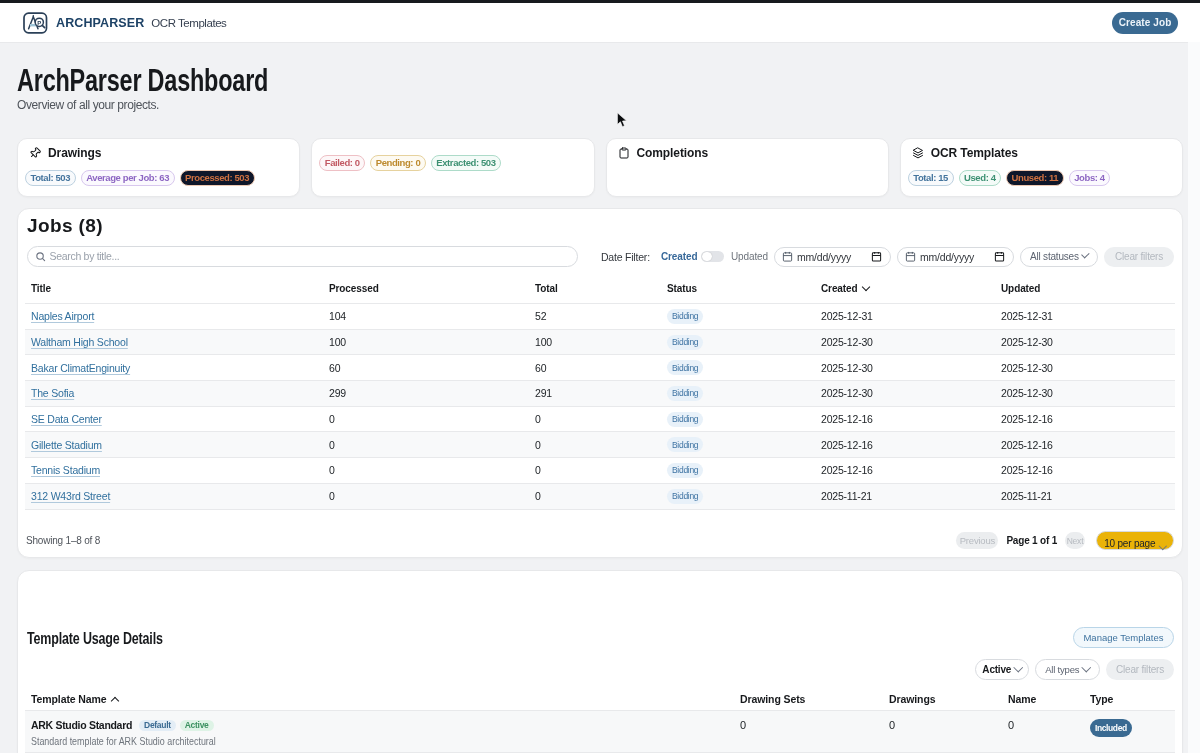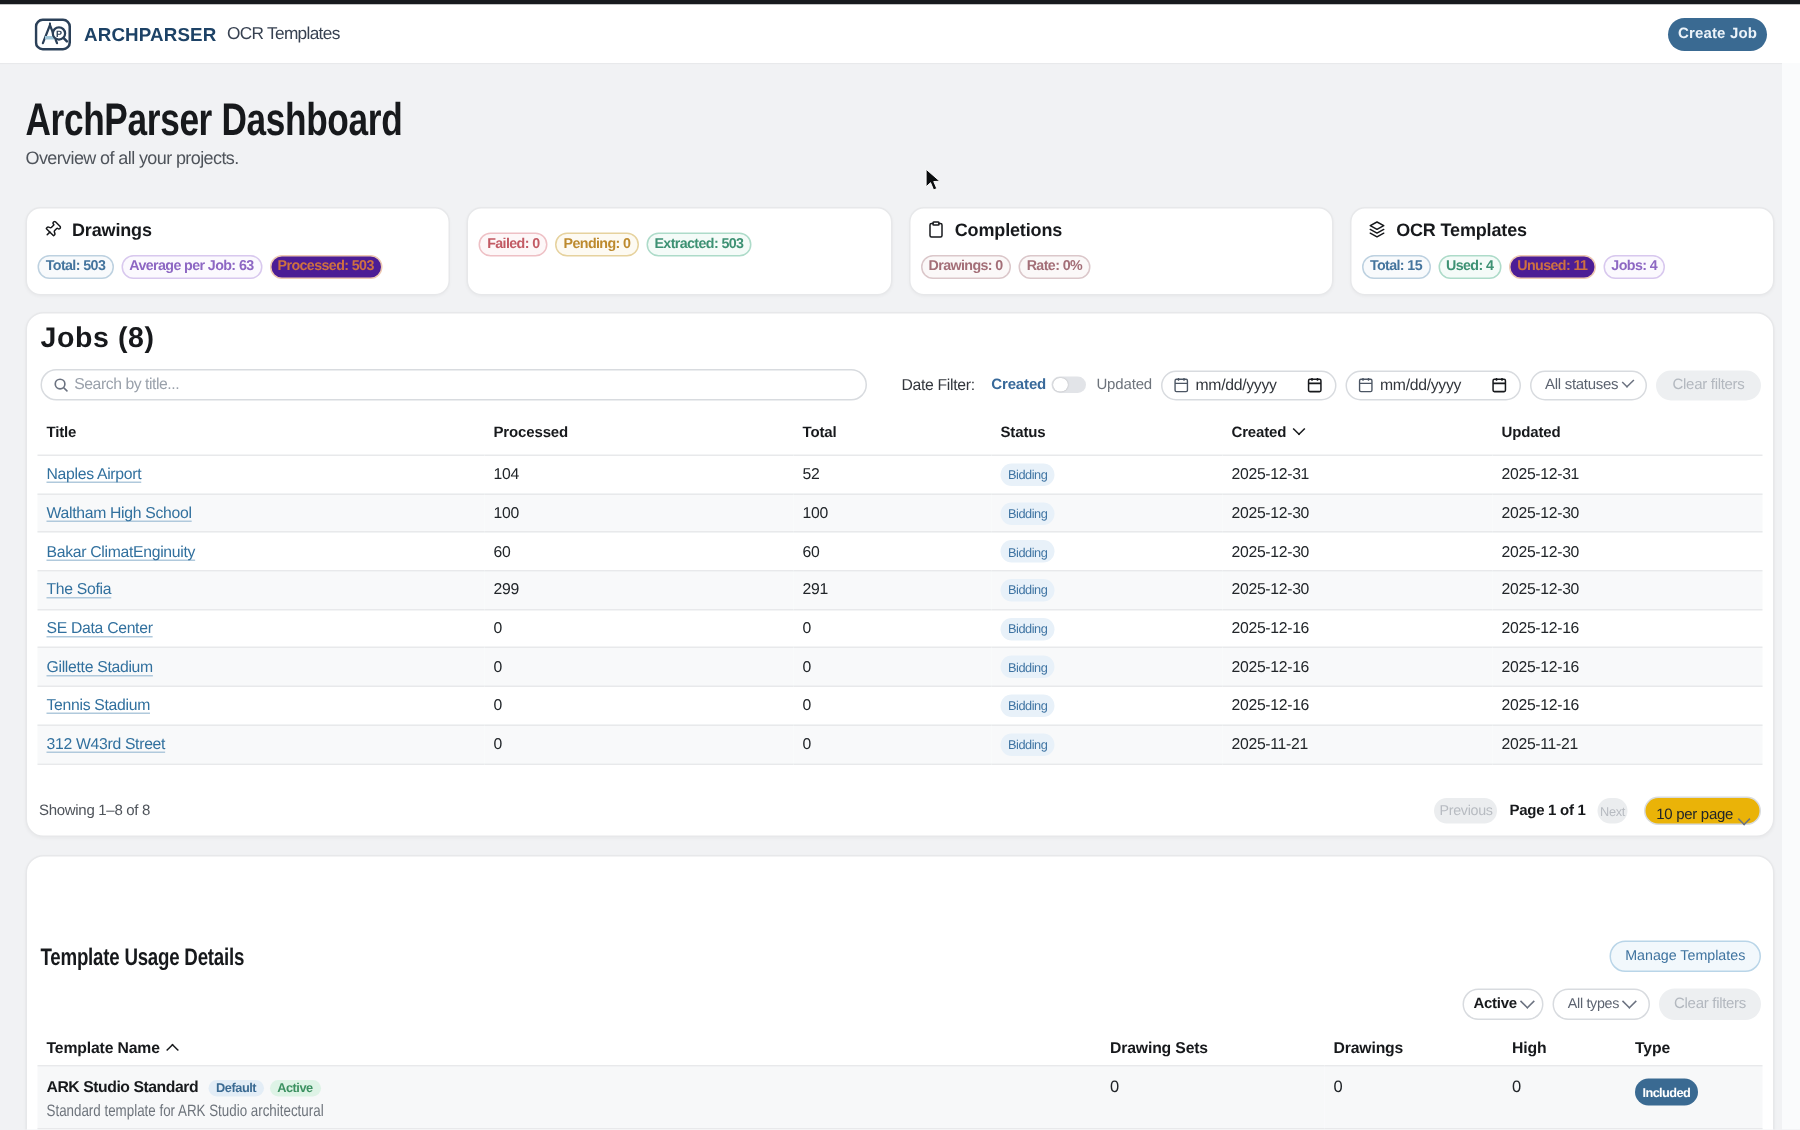--- a/index.html
+++ b/index.html
@@ -15,21 +15,21 @@
 h1 { font-size:30.5px; font-weight:bold; color:#17191c; margin-top:20px; letter-spacing:-0.3px; transform:scaleX(0.77); transform-origin:left; white-space:nowrap; }
 .subtitle { font-size:12px; color:#4f545b; margin-top:0px; letter-spacing:-0.4px; }
 .stats { display:grid; grid-template-columns:repeat(4,1fr); gap:11px; margin-top:26px; }
 .card { background:#fff; border:1px solid #e7e8ea; border-radius:10px; box-shadow:0 1px 2px rgba(0,0,0,0.03); }
 .stat { padding:6px 7px 0 7px; height:59px; }
 .stat .t { display:flex; align-items:center; gap:7px; font-size:12px; font-weight:bold; letter-spacing:-0.1px; color:#17191c; margin-top:1px; padding-left:4px; }
 .badges { display:flex; gap:5px; margin-top:10px; }
 .pill { font-size:9.5px; font-weight:bold; letter-spacing:-0.4px; border-radius:999px; padding:0 4.5px; border:1px solid; white-space:nowrap; height:15.5px; line-height:14px; }
 .p-blue  { color:#44749d; border-color:#bdd1e0; background:#f8fafc; }
 .p-purple{ color:#8d67c3; border-color:#d8c8ee; background:#fbf9fe; }
-.p-orange{ color:#ce7141; border-color:#eec9b2; background:#4c1d95; }
+.p-orange{ color:#ce7141; border-color:#eec9b2; background:#0f172a; }
 .p-red   { color:#c25a64; border-color:#eec0c5; background:#fdf7f8; }
 .p-amber { color:#bd8a2e; border-color:#e6d29e; background:#fdfaf2; }
 .p-green { color:#3d9173; border-color:#addbc9; background:#f4fbf8; }
 .p-rose  { color:#a36e77; border-color:#dbc7ca; background:#fbf8f8; }
 .bigcard { margin-top:11px; border-radius:12px; }
 #tplcard { margin-top:12px; }
 #jobscard { height:350px; }
 .jobs-h { font-size:19px; font-weight:bold; letter-spacing:0.4px; padding:6px 0 0 9px; color:#17191c; }
 .filters { display:flex; align-items:center; margin:9px 8px 0 8.5px; height:21px; white-space:nowrap; }
 .searchbox { position:relative; width:567px; height:21px; }
@@ -111,24 +111,20 @@
           <span class="pill p-red">Failed: 0</span>
           <span class="pill p-amber">Pending: 0</span>
           <span class="pill p-green">Extracted: 503</span>
         </div>
     </div>
     <div class="card stat">
       <div class="t"><svg width="12" height="12" viewBox="0 0 24 24" fill="none" stroke="#17191c" stroke-width="2" stroke-linecap="round" stroke-linejoin="round">
             <rect x="8" y="2" width="8" height="4" rx="1"></rect>
             <path d="M16 4h2a2 2 0 0 1 2 2v14a2 2 0 0 1-2 2H6a2 2 0 0 1-2-2V6a2 2 0 0 1 2-2h2"></path>
           </svg>Completions</div>
-      <div class="badges">
-          <span class="pill p-rose">Drawings: 0</span>
-          <span class="pill p-rose">Rate: 0%</span>
-        </div>
     </div>
     <div class="card stat">
       <div class="t"><svg width="12" height="12" viewBox="0 0 24 24" fill="none" stroke="#17191c" stroke-width="2" stroke-linecap="round" stroke-linejoin="round">
             <path d="m12 2 9 4.9-9 4.9-9-4.9z"></path>
             <path d="m3 11.9 9 4.9 9-4.9"></path>
             <path d="m3 16.9 9 4.9 9-4.9"></path>
           </svg>OCR Templates</div>
       <div class="badges">
           <span class="pill p-blue">Total: 15</span>
           <span class="pill p-green">Used: 4</span>
@@ -288,21 +284,21 @@
           <col style="width:149px">
           <col style="width:119px">
           <col style="width:82px">
           <col>
         </colgroup>
       <thead>
           <tr>
             <th>Template Name <span style="display:inline-block;width:6px;height:6px;border-right:1.2px solid #17191c;border-bottom:1.2px solid #17191c;transform:rotate(-135deg);margin:0 0 -1px 3px"></span></th>
             <th>Drawing Sets</th>
             <th>Drawings</th>
-            <th>High</th>
+            <th>Name</th>
             <th>Type</th>
           </tr>
         </thead>
       <tbody>
         <tr style="background:#f7f8f9">
             <td><span class="tname">ARK Studio Standard</span><span class="b-default">Default</span><span class="b-active">Active</span><div class="tdesc">Standard template for ARK Studio architectural</div></td>
             <td class="tnum">0</td>
             <td class="tnum">0</td>
             <td class="tnum">0</td>
             <td style="padding-top:8px"><span class="b-included">Included</span></td>

